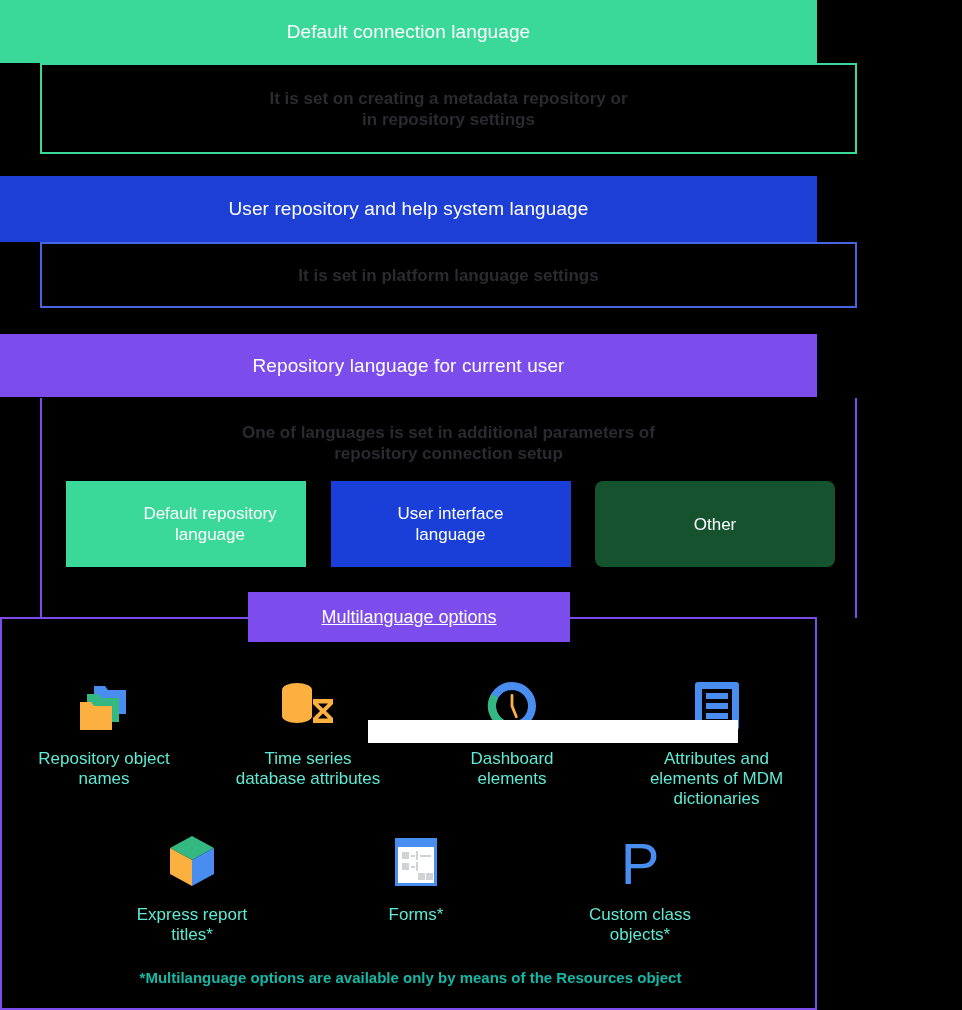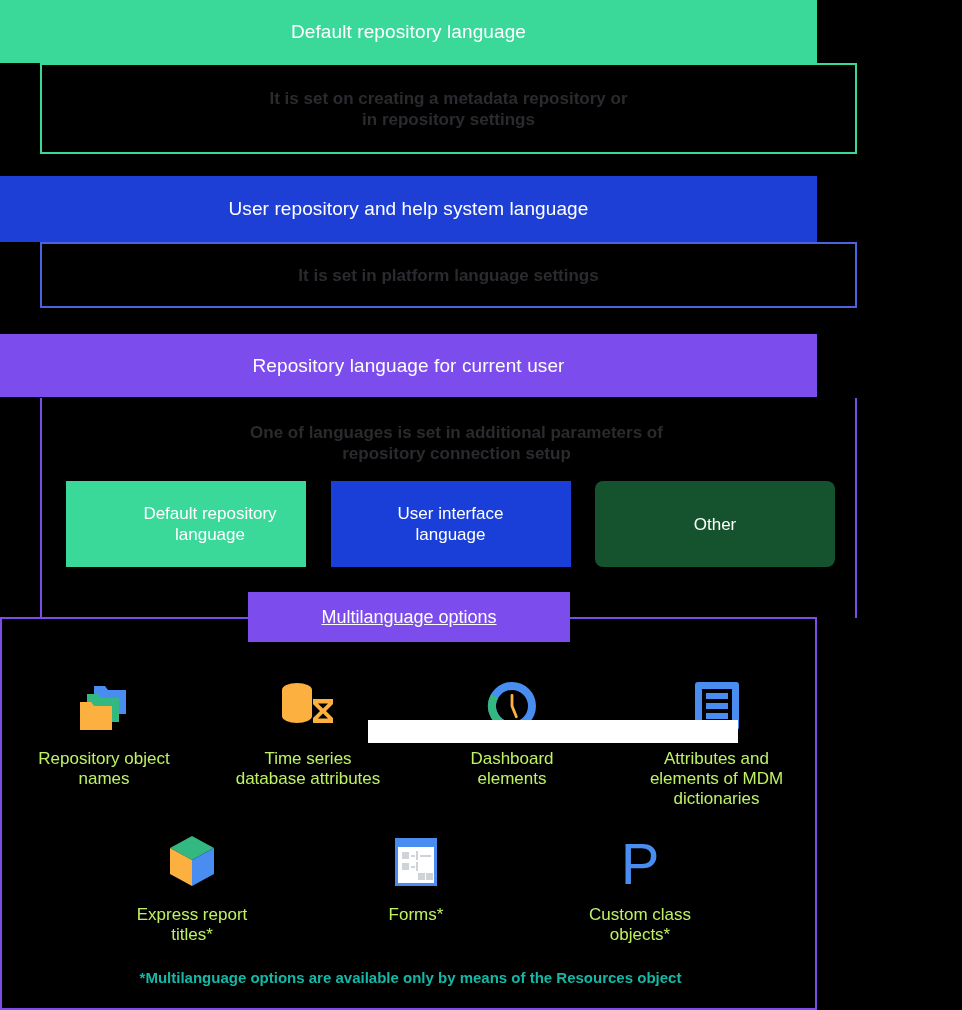--- a/index.html
+++ b/index.html
@@ -35,21 +35,21 @@
   #sec-green-body   { top: 63px; height: 91px; border: 2px solid #3ad99a; }
 
   
   #sec-blue-header { top: 176px; height: 66px; background: #1d3fd6; }
   #sec-blue-body   { top: 242px; height: 66px; border: 2px solid #4a63de; }
 
   
   #sec-purple-header { top: 334px; height: 63px; background: #7c4ced; }
   #sec-purple-body   { top: 398px; height: 220px; border-left: 2px solid #7c4ced;
                        border-right: 2px solid #7c4ced; display:block; }
-  #purple-desc { position:absolute; top: 24px; left:8px; width: 100%; }
+  #purple-desc { position:absolute; top: 24px; left:0; width: 100%; }
   .lang-row {
     position: absolute; top: 83px; left: 24px; width: 769px; height: 86px;
     display: flex; justify-content: space-between;
   }
   .lang-box {
     width: 240px; height: 86px;
     display: flex; align-items: center; justify-content: center;
     color: #fff; font-size: 17px; line-height: 21px; text-align: center;
   }
   .lang-green { background: #3ad99a; padding-left: 48px; }
@@ -67,21 +67,21 @@
     display: flex; align-items: center; justify-content: center; z-index: 5; text-decoration: underline;
   }
 
   .icon-row { position: absolute; left: 0; width: 817px; display: flex; }
   .icon-cell {
     display: flex; flex-direction: column; align-items: center;
     text-align: center;
   }
   .icon-art { height: 62px; display:flex; align-items:center; justify-content:center; }
   .icon-label {
-    margin-top: 12px; color: #bef264; font-size: 17px; font-weight: 400;
+    margin-top: 12px; color: #5eead4; font-size: 17px; font-weight: 400;
     line-height: 20px;
   }
 
   #icon-row-1 { top: 56px; }
   #icon-row-1 .icon-cell:nth-child(1){ width:204px; }
   #icon-row-1 .icon-cell:nth-child(2){ width:204px; }
   #icon-row-1 .icon-cell:nth-child(3){ width:204px; }
   #icon-row-1 .icon-cell:nth-child(4){ width:205px; }
   #icon-row-1 .icon-label { max-width: 185px; }
 
@@ -99,21 +99,21 @@
     position: absolute; left: 368px; top: 720px; width: 370px; height: 23px;
     background: #fff; z-index: 6;
   }
 </style>
 </head>
 <body>
 
 <div id="root">
 
   <div class="band-header" id="sec-green-header">
-    <span>Default repository language</span>
+    <span>Default connection language</span>
   </div>
   <div class="band-body" id="sec-green-body">
     <div class="body-text">It is set on creating a metadata repository or<br>in repository settings</div>
   </div>
 
   <div class="band-header" id="sec-blue-header">
     <span>User repository and help system language</span>
   </div>
   <div class="band-body" id="sec-blue-body">
     <div class="body-text">It is set in platform language settings</div>

